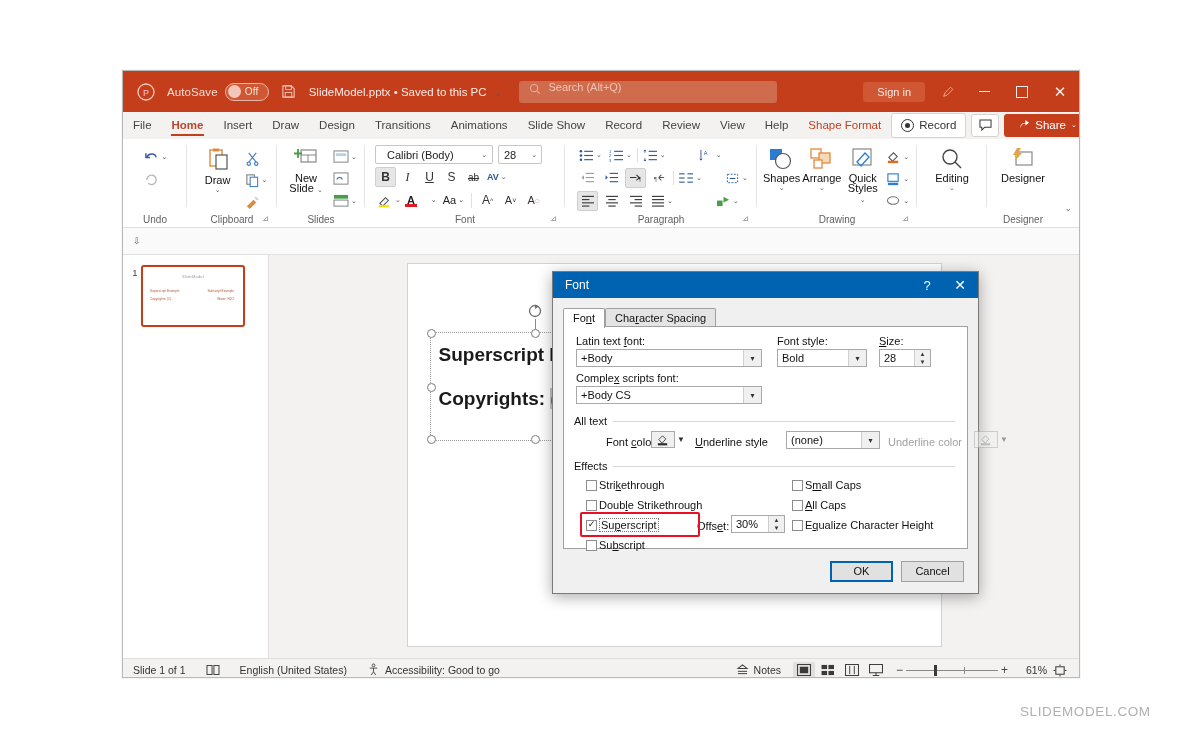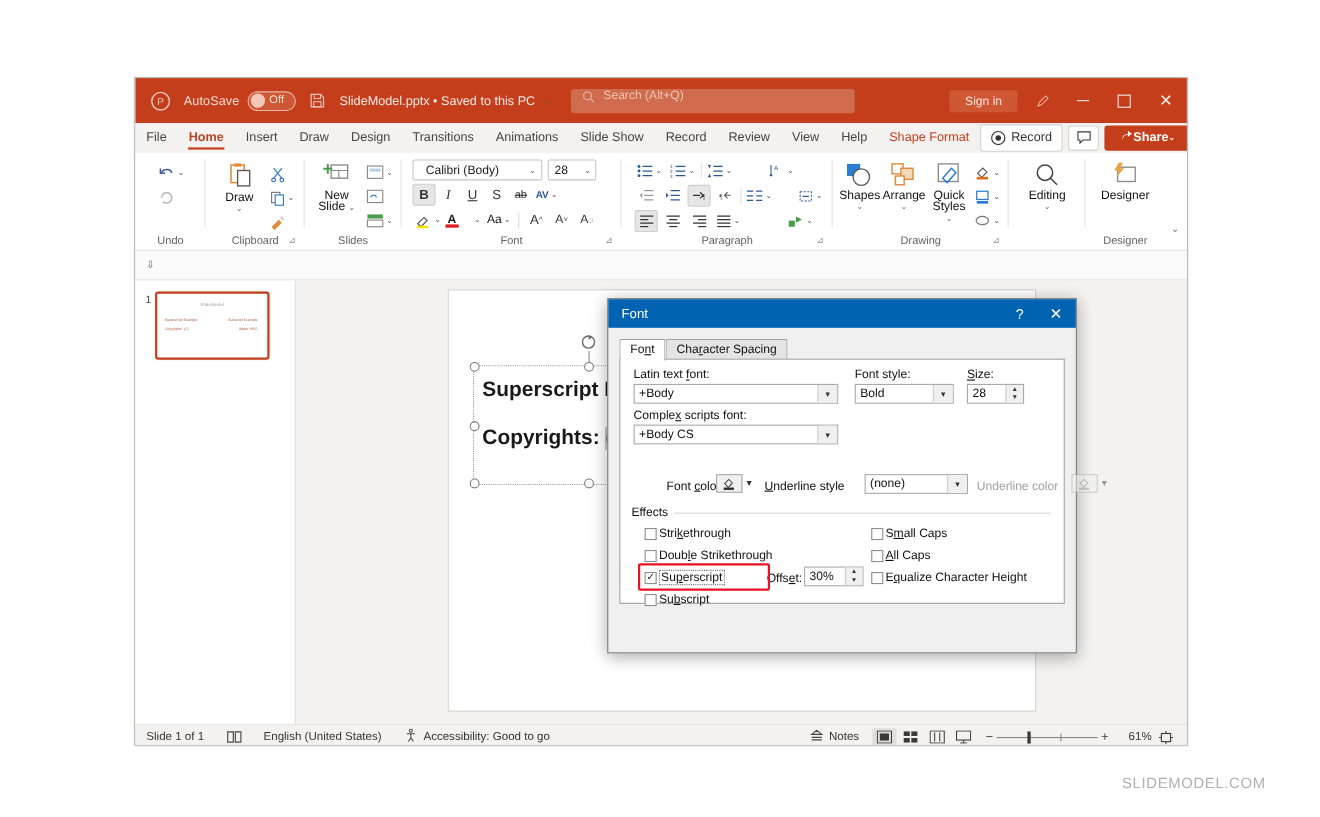--- a/index.html
+++ b/index.html
@@ -75,22 +75,22 @@
     display:flex;align-items:center;gap:5px;font-size:11.5px;color:#333;
     border:1px solid #d6d3d1;border-radius:3px;padding:2px 9px;background:#fff;height:19px;
   }
   .rec-dot{width:11px;height:11px;border-radius:50%;border:1.4px solid #333;display:flex;align-items:center;justify-content:center}
   .rec-dot i{width:5px;height:5px;border-radius:50%;background:#333;display:block}
   .comment-btn{
     border:1px solid #d6d3d1;border-radius:3px;width:26px;height:21px;background:#fff;
     display:flex;align-items:center;justify-content:center;
   }
   .share-btn{
-    background:#c43e1c;color:#fff;font-size:11.5px;font-weight:bold;border-radius:3px;
-    padding:3px 14px;display:flex;align-items:center;height:17px;
+    background:#c43e1c;color:#fff;font-size:11.5px;font-weight:normal;border-radius:3px;
+    padding:3px 14px;display:flex;align-items:center;gap:5px;height:17px;
   }
 
   
   .ribbon{
     height:88px;background:#fff;border-bottom:1px solid #e3e1df;display:flex;position:relative;
   }
   .rgroup{display:flex;flex-direction:column;position:relative;padding:3px 6px 0 6px;}
   .rgroup:after{
     content:"";position:absolute;right:0;top:6px;bottom:20px;width:1px;background:#e6e4e2;
   }
@@ -891,20 +891,24 @@
 
       <div style="position:absolute;left:315px;top:8px" class="lbl"><span style="text-decoration:underline">S</span>ize:</div>
       <div class="spin" style="position:absolute;left:315px;top:22px;width:52px">
         <span>28</span>
         <span class="sb">
             <i>▲</i>
             <i>▼</i>
           </span>
       </div>
 
+      <div class="groupline" style="position:absolute;left:10px;right:12px;top:88px">
+        <span class="lbl">All text</span>
+        <span class="rule"></span>
+      </div>
 
       <div style="position:absolute;left:42px;top:109px" class="lbl">Font <span style="text-decoration:underline">c</span>olor</div>
       <div class="cbtn-wrap" style="position:absolute;left:87px;top:104px">
         <span class="colorbtn">
           <svg width="14" height="13" viewBox="0 0 15 14">
               <path d="M3 7l4-4 3.5 3.5L6.5 11z" fill="none" stroke="#444" stroke-width="1"></path>
               <rect x="2" y="11" width="10" height="2.3" fill="#2a2a2a"></rect>
             </svg>
         </span>
         <span style="font-size:8px;color:#333">▼</span>
@@ -969,17 +973,21 @@
         <span><span style="text-decoration:underline">A</span>ll Caps</span>
       </div>
       <div class="cbrow" style="position:absolute;left:228px;top:190px">
         <span class="cb"></span>
         <span>E<span style="text-decoration:underline">q</span>ualize Character Height</span>
       </div>
 
       <div class="redbox" style="left:16px;top:185px;width:116px;height:21px"></div>
     </div>
 
+    <div class="dlg-foot">
+      <div class="dbtn primary">OK</div>
+      <div class="dbtn">Cancel</div>
+    </div>
   </div>
 
 </div>
 
 <div class="watermark">SLIDEMODEL.COM</div>
 
 </body></html>

